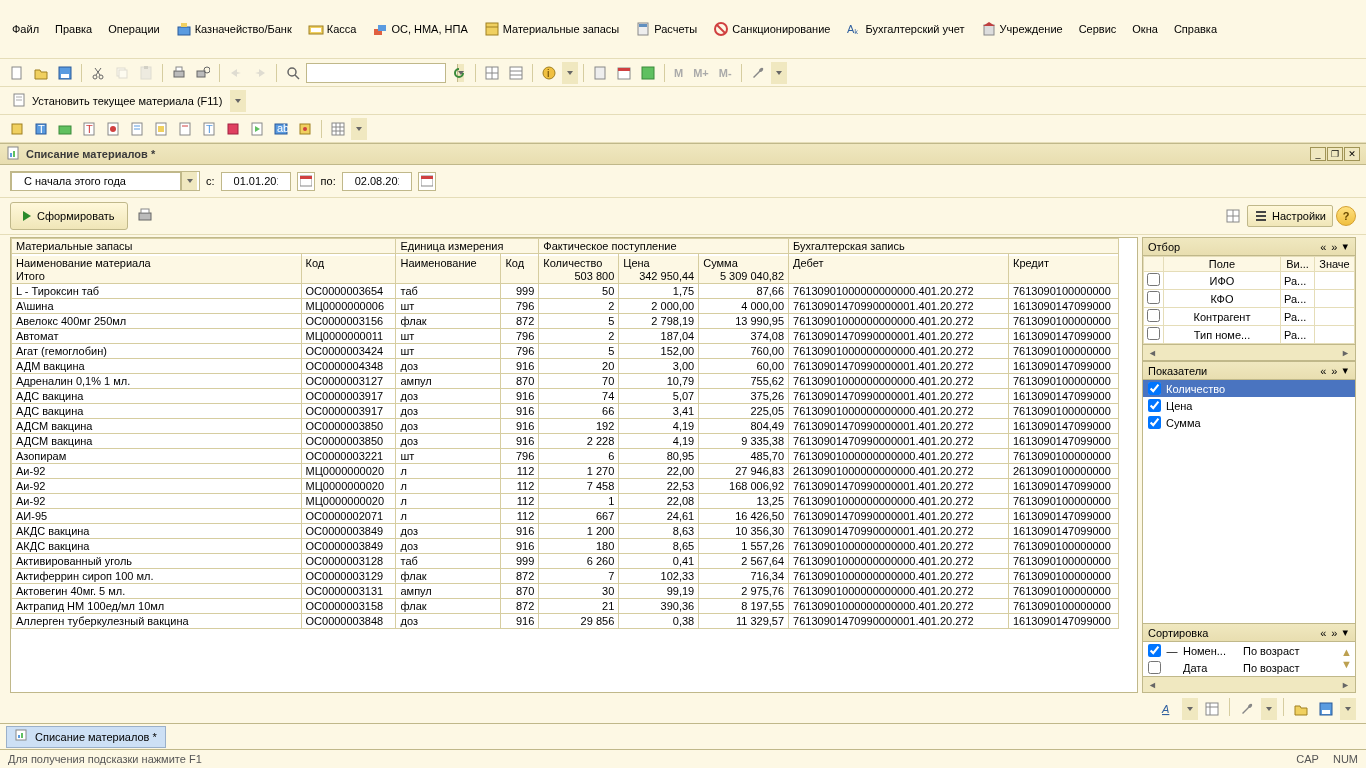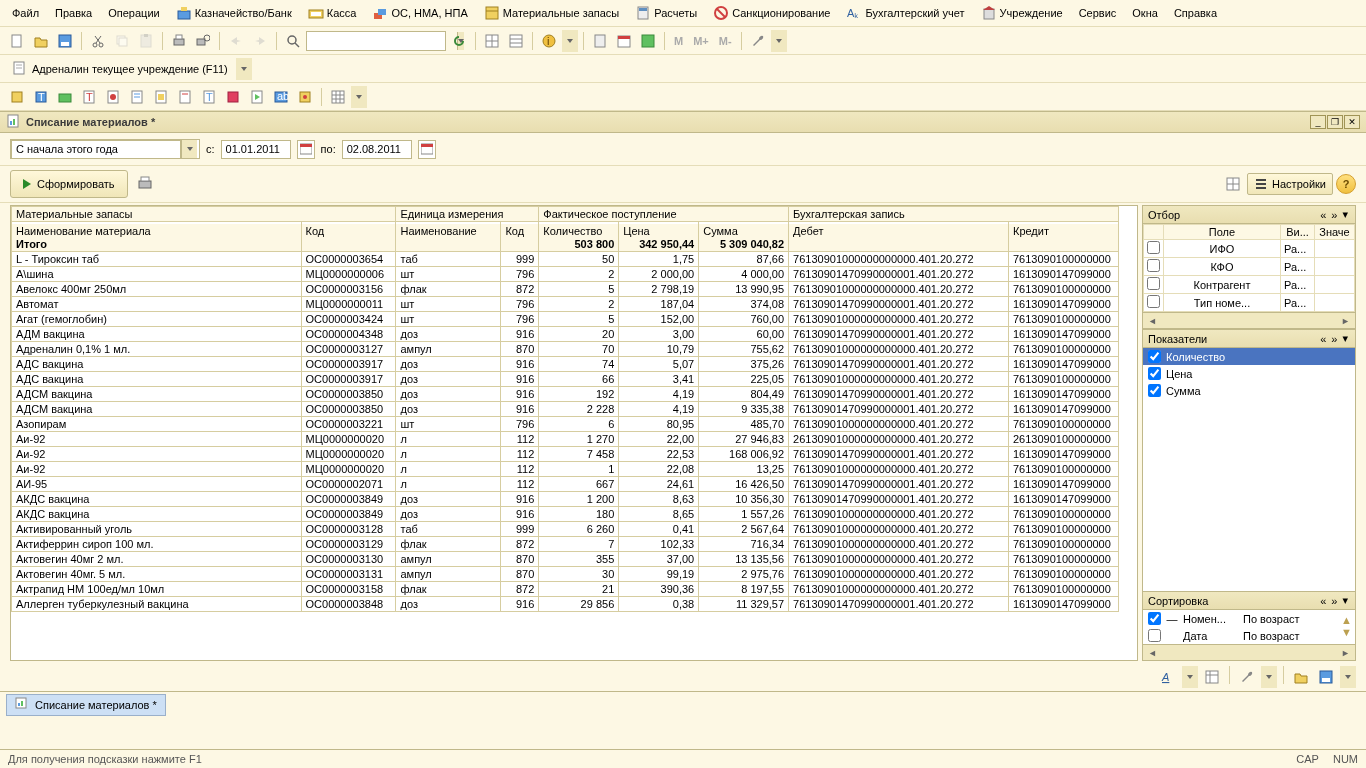--- a/index.html
+++ b/index.html
@@ -1,19 +1,19 @@
 <!DOCTYPE html>
 <html><head>
 <meta charset="utf-8">
 <style>
   * { box-sizing: border-box; margin: 0; padding: 0; font-family: Tahoma, Arial, sans-serif; font-size: 11px; }
   body { background: #fdf8e4; width: 1366px; height: 768px; overflow: hidden; color: #000; }
 
   
-  .menubar { background: #fdf8e4; border-bottom: 1px solid #e5ddb8; padding: 2px 6px; display: flex; gap: 4px; }
+  .menubar { background: #fdf8e4; border-bottom: 1px solid #e5ddb8; padding: 18px 6px; display: flex; gap: 4px; }
   .menubar .menu-item { padding: 3px 6px; cursor: pointer; display: flex; align-items: center; gap: 3px; }
   .menubar .menu-item:first-letter { text-decoration: underline; }
 
   
   .toolbar { background: #fdf8e4; border-bottom: 1px solid #e5ddb8; padding: 2px 6px; display: flex; align-items: center; gap: 2px; min-height: 28px; }
   .tbtn { width: 22px; height: 22px; display: flex; align-items: center; justify-content: center; cursor: pointer; border: 1px solid transparent; border-radius: 2px; }
   .tsep { width: 1px; height: 18px; background: #d6cda0; margin: 0 3px; }
   .combo { height: 20px; border: 1px solid #c0b88a; background: #fff; display: flex; align-items: center; }
   .combo input { border: none; outline: none; height: 18px; padding: 0 4px; background: transparent; }
   .dropdown-arrow { width: 16px; height: 18px; background: #f0e8c0; border-left: 1px solid #c0b88a; display: flex; align-items: center; justify-content: center; cursor: pointer; }
@@ -22,21 +22,21 @@
   .set-org-btn { display: flex; align-items: center; gap: 4px; padding: 2px 6px; cursor: pointer; }
 
   
   .doc-titlebar { background: linear-gradient(#f0e8c0, #e8deb0); border-bottom: 1px solid #c0b88a; border-top: 1px solid #c0b88a; padding: 2px 6px; display: flex; align-items: center; justify-content: space-between; }
   .doc-titlebar .left { display: flex; align-items: center; gap: 4px; }
   .win-btns { display: flex; gap: 1px; }
   .win-btn { width: 16px; height: 14px; border: 1px solid #a09456; background: #f0e8c0; cursor: pointer; display: flex; align-items: center; justify-content: center; font-size: 9px; }
 
   
   .period-row { background: #fdf8e4; padding: 6px 10px; display: flex; align-items: center; gap: 6px; border-bottom: 1px solid #e5ddb8; }
-  .period-row input[type=text] { height: 19px; border: 1px solid #c0b88a; background: #fff; padding: 0 4px; }
+  .period-row input[type=text] { height: 19px; border: 1px solid #c0b88a; background: #fff; padding: 0 12px; }
   .cal-btn { width: 18px; height: 19px; border: 1px solid #c0b88a; background: #fff; cursor: pointer; display: inline-flex; align-items: center; justify-content: center; }
 
   .form-row { background: #fdf8e4; padding: 4px 10px; display: flex; align-items: center; justify-content: space-between; border-bottom: 1px solid #e5ddb8; }
   .form-btn { height: 28px; padding: 8px 12px; border: 1px solid #c0b88a; background: linear-gradient(#fff8da, #f0e6b8); cursor: pointer; display: flex; align-items: center; gap: 6px; border-radius: 3px; }
   .form-btn .play { width: 0; height: 0; border-left: 8px solid #2a8a2a; border-top: 5px solid transparent; border-bottom: 5px solid transparent; }
   .right-tools { display: flex; align-items: center; gap: 3px; }
   .settings-btn { height: 22px; padding: 0 6px; border: 1px solid #c0b88a; background: linear-gradient(#fff8da, #f0e6b8); cursor: pointer; display: flex; align-items: center; gap: 4px; border-radius: 2px; }
   .help-btn { width: 20px; height: 20px; border-radius: 50%; border: 1px solid #d4a030; background: linear-gradient(#ffe080, #f0c040); display: flex; align-items: center; justify-content: center; cursor: pointer; font-weight: bold; color: #6a4a00; }
 
   
@@ -44,21 +44,21 @@
   .grid-area { flex: 1; overflow: auto; border: 1px solid #c0b88a; margin: 2px 2px 2px 10px; background: #fff; position: relative; }
   .side-panels { width: 214px; margin: 2px 10px 2px 2px; display: flex; flex-direction: column; gap: 0; }
 
   
   table.grid { border-collapse: collapse; width: 1108px; }
   table.grid th, table.grid td { border: 1px solid #d6cda0; padding: 1px 4px; white-space: nowrap; overflow: hidden; }
   table.grid th { background: #fdf8e4; font-weight: normal; text-align: left; position: sticky; }
   table.grid tr.h1 th { top: 0; }
   table.grid tr.h2 th { top: 17px; }
   table.grid td.num { text-align: right; }
-  table.grid tr.total td { background: #fdf8e4; font-weight: bold; }
+  table.grid tr.total td { background: #fdf8e4; font-weight: normal; }
 
   
   .panel { border: 1px solid #c0b88a; background: #fdf8e4; }
   .panel-header { background: linear-gradient(#f0e8c0, #e8deb0); border-bottom: 1px solid #c0b88a; padding: 2px 5px; display: flex; justify-content: space-between; align-items: center; }
   .panel-tools { display: flex; gap: 1px; align-items: center; font-size: 9px; }
   .panel-tools span { cursor: pointer; padding: 0 2px; }
   .panel-body { background: #fff; }
   .panel-body table { border-collapse: collapse; width: 100%; }
   .panel-body th, .panel-body td { border: 1px solid #e5ddb8; padding: 1px 3px; font-size: 11px; white-space: nowrap; overflow: hidden; }
   .panel-body th { background: #fdf8e4; font-weight: normal; }
@@ -299,21 +299,21 @@
 
 <div class="toolbar">
   <div class="set-org-btn">
     <span class="ic">
         <svg width="14" height="14">
           <rect x="2" y="1" width="10" height="12" fill="#fff" stroke="#888"></rect>
           <line x1="4" y1="4" x2="10" y2="4" stroke="#aaa"></line>
           <line x1="4" y1="7" x2="10" y2="7" stroke="#aaa"></line>
         </svg>
       </span>
-    <span>Адреналин текущее учреждение (F11)</span>
+    <span>Установить текущее материала (F11)</span>
   </div>
   <span class="dropdown-arrow" style="height:22px;border:1px solid transparent"></span>
 </div>
 
 <div class="toolbar">
   <div class="tbtn">
       <svg width="14" height="14">
         <rect x="2" y="2" width="10" height="10" fill="#f0d060" stroke="#a08020"></rect>
       </svg>
     </div>
@@ -720,31 +720,20 @@
             <td>7613090100000000</td>
           </tr>
           <tr>
             <td>Актиферрин сироп 100 мл.</td>
             <td>ОС0000003129</td>
             <td>флак</td>
             <td class="num">872</td>
     <td class="num">7</td>
             <td class="num">102,33</td>
             <td class="num">716,34</td>
-    <td>76130901000000000000.401.20.272</td>
-            <td>7613090100000000</td>
-          </tr>
-          <tr>
-            <td>Актовегин 40мг 2 мл.</td>
-            <td>ОС0000003130</td>
-            <td>ампул</td>
-            <td class="num">870</td>
-    <td class="num">355</td>
-            <td class="num">37,00</td>
-            <td class="num">13 135,56</td>
     <td>76130901000000000000.401.20.272</td>
             <td>7613090100000000</td>
           </tr>
           <tr>
             <td>Актовегин 40мг. 5 мл.</td>
             <td>ОС0000003131</td>
             <td>ампул</td>
             <td class="num">870</td>
     <td class="num">30</td>
             <td class="num">99,19</td>

